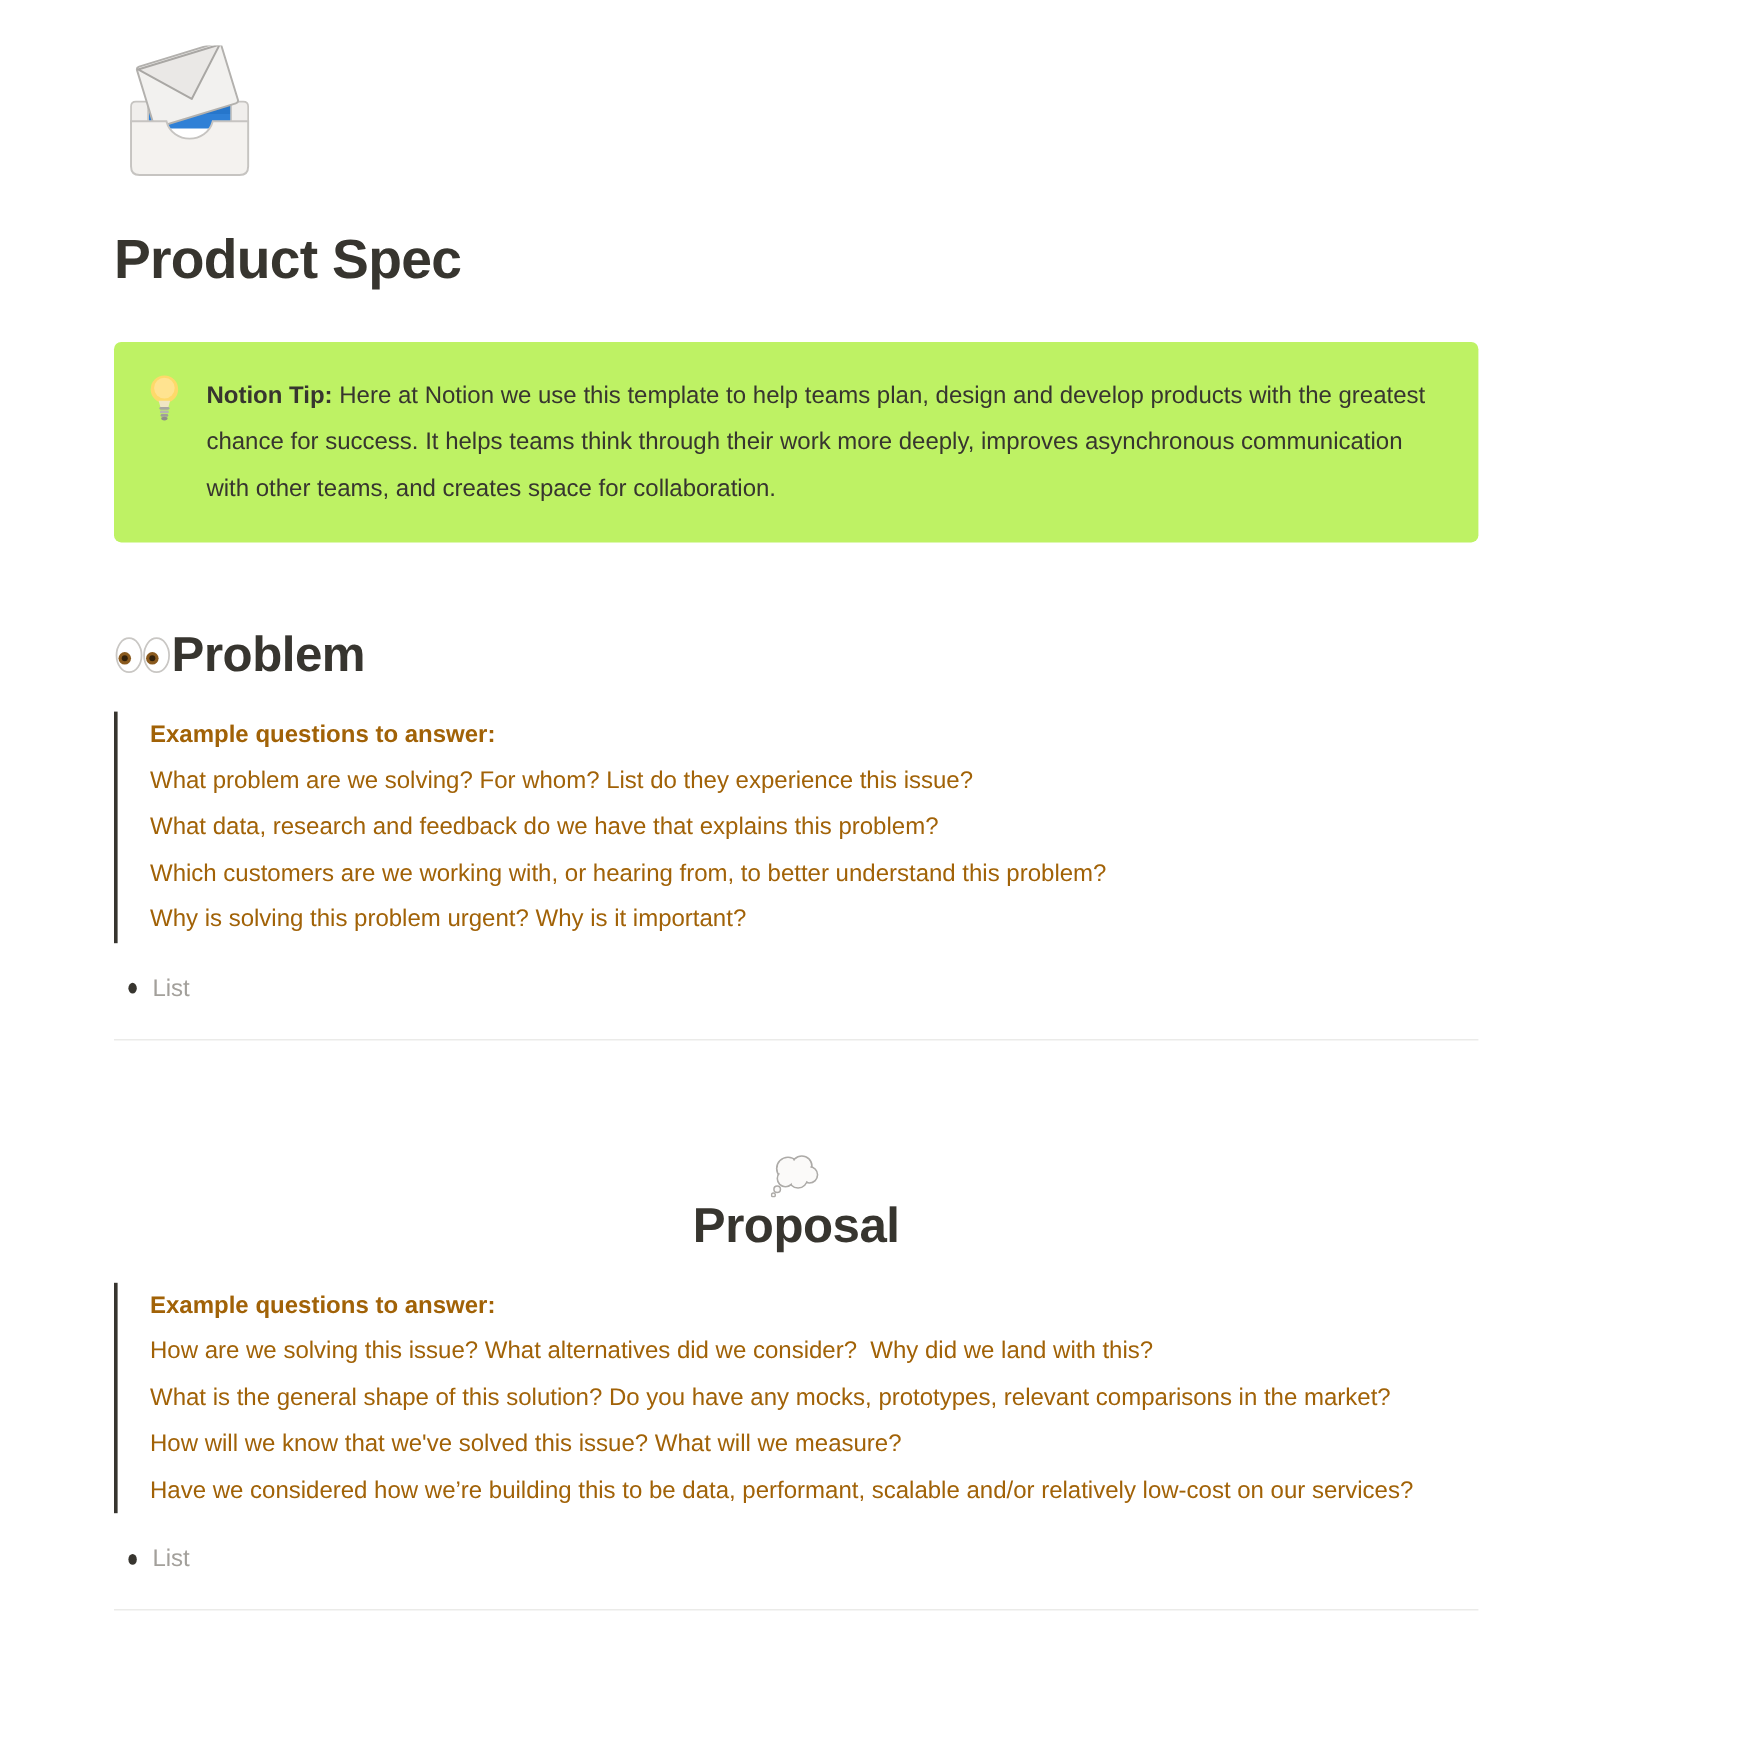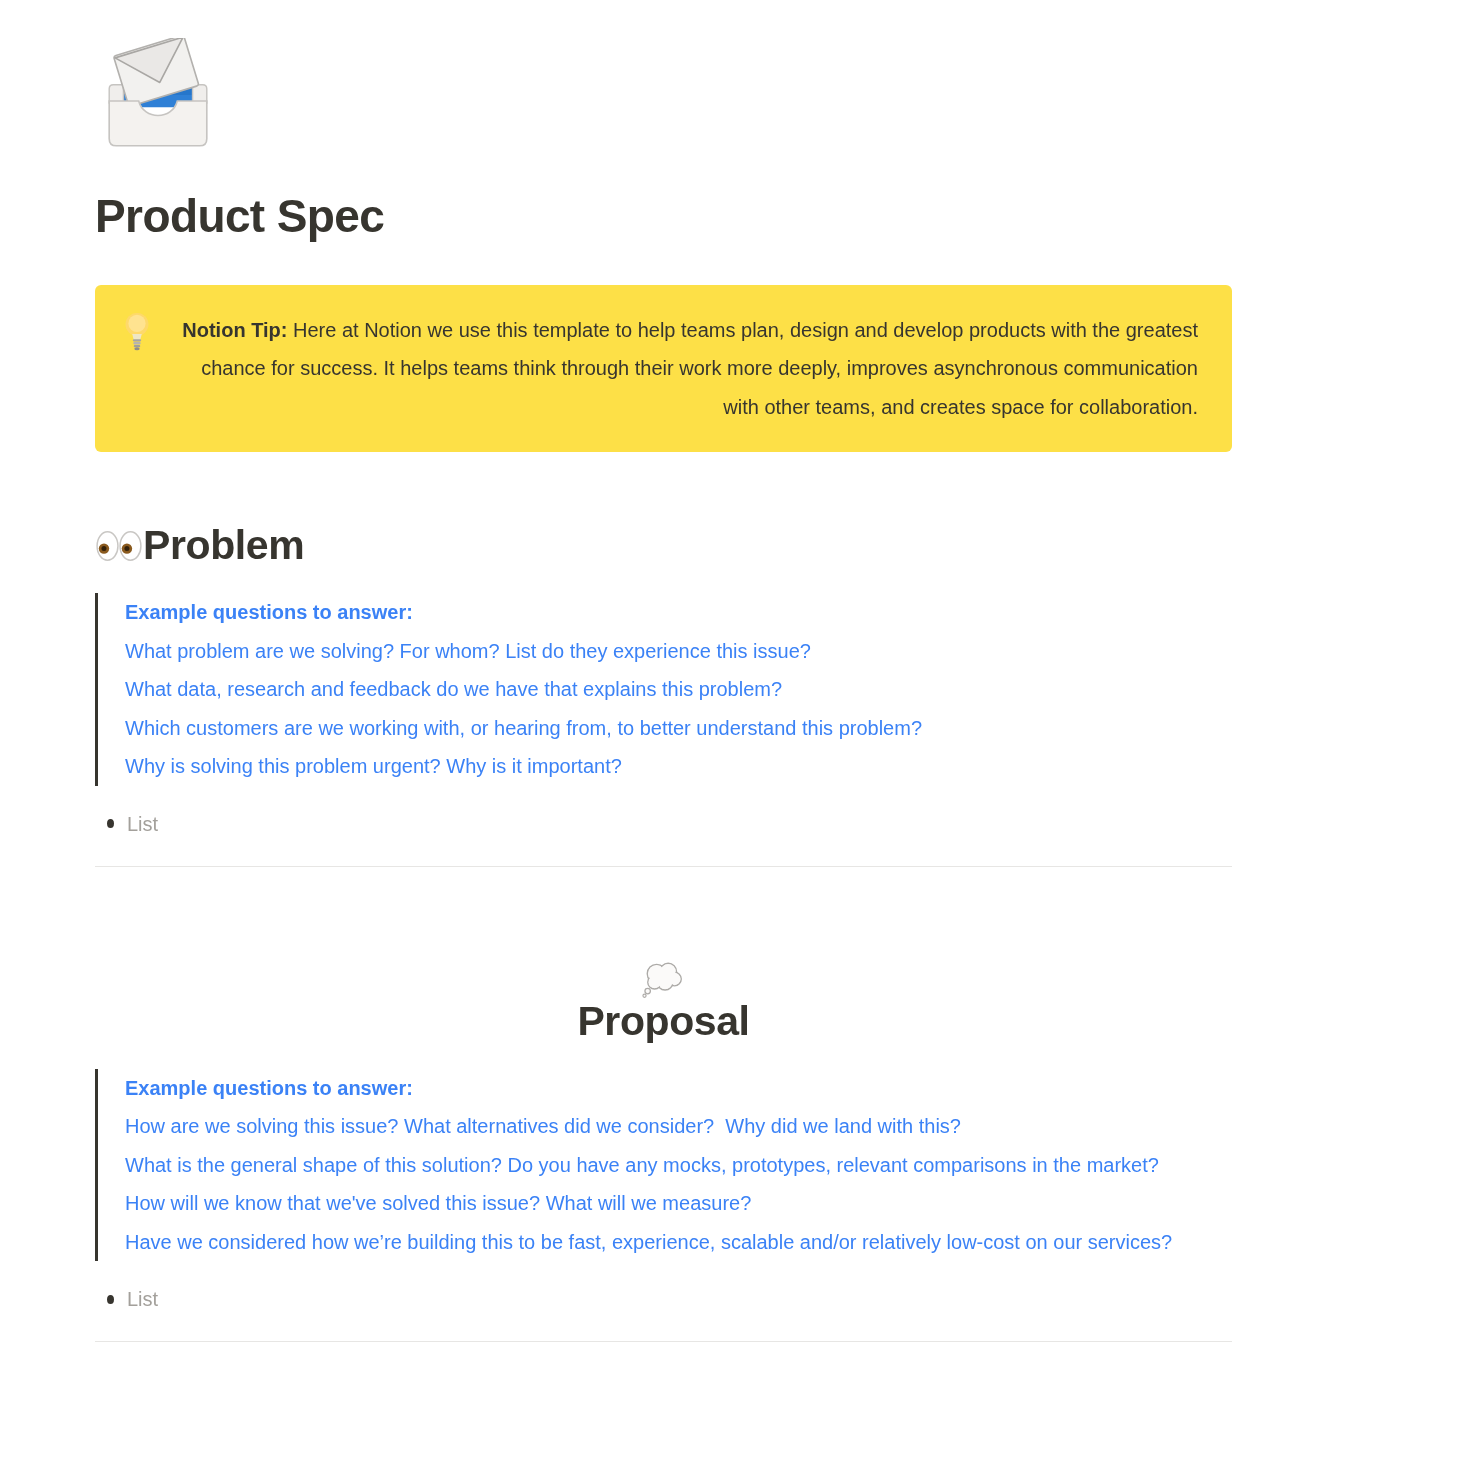--- a/index.html
+++ b/index.html
@@ -24,27 +24,26 @@
   .page-title {
     font-size: 46px;
     font-weight: 700;
     letter-spacing: -0.6px;
     margin-top: 30px;
     line-height: 1.15;
   }
   
   .callout {
     margin-top: 42px;
-    background: #fde047;
+    background: #bef264;
     border-radius: 6px;
     padding: 26px 34px 26px 27px;
     display: flex;
     align-items: flex-start;
     gap: 20px;
-    text-align: right;
   }
   .callout-icon { flex: 0 0 30px; width: 30px; height: 42px; margin-top: 0; }
   .callout-body {
     font-size: 20px;
     line-height: 38.5px;
     color: #37352f;
   }
   .callout-label { font-weight: 700; }
   
   .section-heading {
@@ -58,21 +57,21 @@
   .heading-problem  { margin-top: 70px; }
   .heading-proposal { margin-top: 93px; flex-direction: column; }
   .heading-emoji { flex: 0 0 auto; display: inline-flex; }
   
   .quote {
     margin-top: 24px;
     border-left: 3px solid #37352f;
     padding-left: 27px;
     font-size: 20px;
     line-height: 38.5px;
-    color: #3b82f6;
+    color: #a16207;
     cursor: text;
   }
   .quote p { white-space: pre-wrap; }
   .quote .quote-label { font-weight: 700; }
   
   .bullet-row {
     margin-top: 23px;
     padding-left: 12px;
     display: flex;
     align-items: center;
@@ -188,21 +187,21 @@
       </svg>
     </span>
     <span>Proposal</span>
   </h2>
 
   <blockquote class="quote">
     <p class="quote-label">Example questions to answer:</p>
     <p>How are we solving this issue? What alternatives did we consider?  Why did we land with this?</p>
     <p>What is the general shape of this solution? Do you have any mocks, prototypes, relevant comparisons in the market?</p>
     <p>How will we know that we've solved this issue? What will we measure?</p>
-    <p>Have we considered how we’re building this to be fast, experience, scalable and/or relatively low-cost on our services?</p>
+    <p>Have we considered how we’re building this to be data, performant, scalable and/or relatively low-cost on our services?</p>
   </blockquote>
 
   <div class="bullet-row">
     <span class="bullet-dot"></span>
     <span class="bullet-placeholder">List</span>
   </div>
 
   <hr class="divider">
 
 </div>

